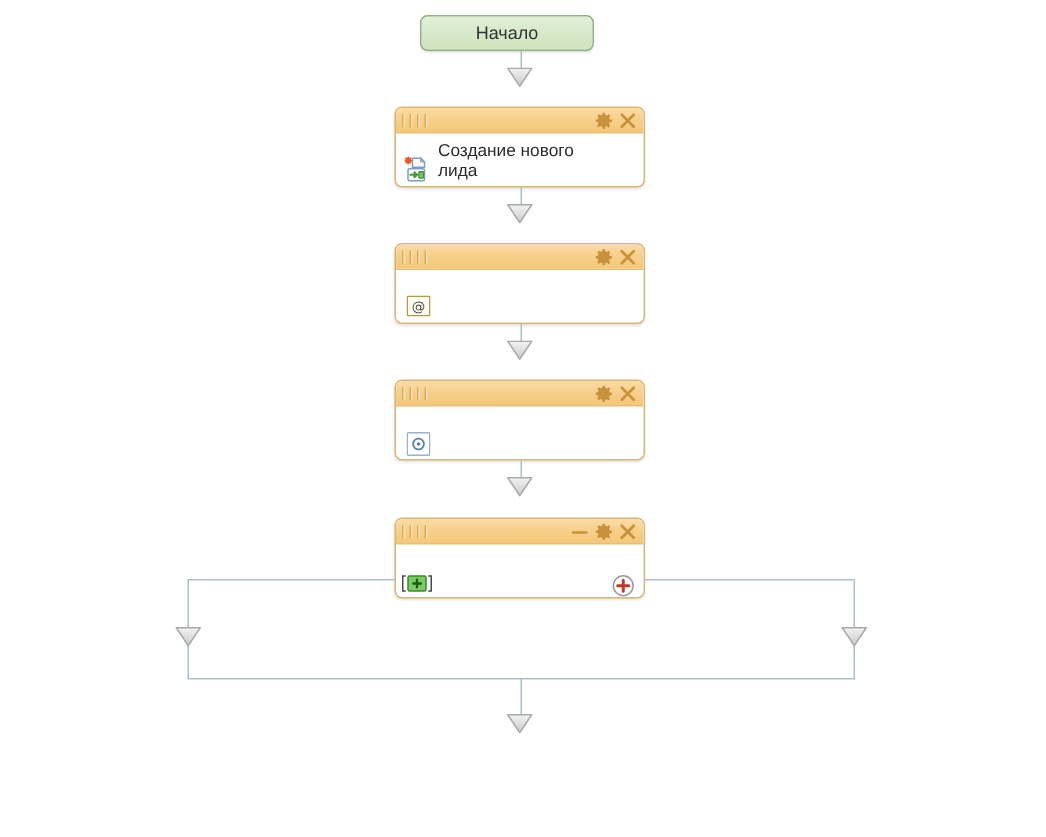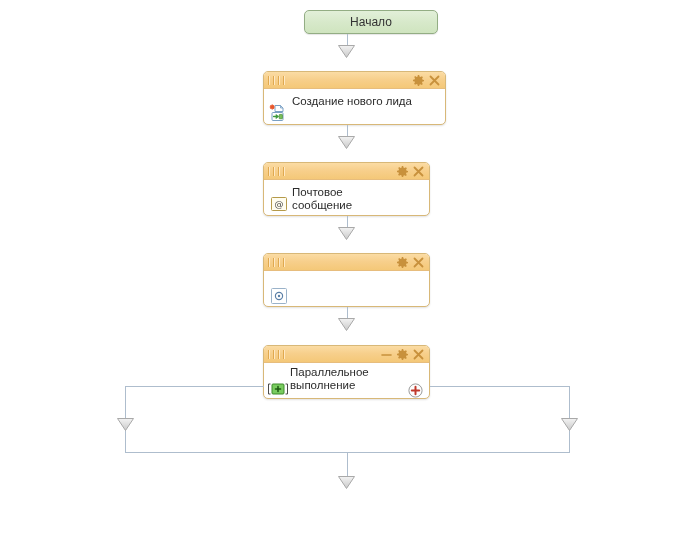--- a/index.html
+++ b/index.html
@@ -139,38 +139,38 @@
     height: 13px;
     line-height: 0;
   }
   .arrow svg { display: block; }
 </style>
 </head>
 <body>
 
 <div id="canvas">
 
-  <div class="terminator" style="left:304px; top:10px; width:134px;">
+  <div class="terminator" style="left:280px; top:10px; width:116px;">
     <span class="label">Начало</span>
   </div>
 
   <div class="vline" style="left:347px; top:34px; height:13px;"></div>
   <div class="arrow" style="left:338px; top:45px;">
     <svg width="17" height="13" viewBox="0 0 17 13">
       <defs>
           <linearGradient id="agr" x1="0" y1="0" x2="0" y2="1">
         <stop offset="0" stop-color="#f3f3f3"></stop>
             <stop offset="1" stop-color="#c9c9c9"></stop>
       </linearGradient>
         </defs>
       <polygon points="0.5,0.5 16.5,0.5 8.5,12.5" fill="url(#agr)" stroke="#a9a9a9" stroke-width="1"></polygon>
     </svg>
   </div>
 
-  <div class="node" style="left:263px; top:71px; width:183px; height:54px;">
+  <div class="node" style="left:263px; top:71px; width:167px; height:54px;">
     <div class="node-header">
       <span class="grip">
         <i></i>
           <i></i>
           <i></i>
           <i></i>
       </span>
       <span class="hdr-spacer"></span>
       <span class="hdr-btns">
         <span class="hdr-btn">
@@ -231,21 +231,20 @@
         </span>
       </span>
     </div>
     <div class="node-body">
       <span class="node-icon" style="left:7px; top:17px; width:16px; height:14px;">
         <svg width="16" height="14" viewBox="0 0 16 14">
           <rect x="0.5" y="0.5" width="15" height="13" rx="1" fill="#fffdf0" stroke="#b59a4a" stroke-width="1"></rect>
           <text x="8" y="10.2" font-family="DejaVu Sans, sans-serif" font-size="9" fill="#4b4b4b" text-anchor="middle">@</text>
         </svg>
       </span>
-      <span class="node-title">Почтовое сообщение</span>
     </div>
   </div>
 
   <div class="vline" style="left:347px; top:216px; height:13px;"></div>
   <div class="arrow" style="left:338px; top:227px;">
     <svg width="17" height="13" viewBox="0 0 17 13">
       <polygon points="0.5,0.5 16.5,0.5 8.5,12.5" fill="url(#agr)" stroke="#a9a9a9" stroke-width="1"></polygon>
     </svg>
   </div>
 
@@ -320,21 +319,20 @@
     </div>
     <div class="node-body">
       <span class="node-icon" style="left:3px; top:18px; width:22px; height:16px;">
         <svg width="22" height="16" viewBox="0 0 22 16">
           <path d="M3.5 3 L1.5 3 L1.5 13 L3.5 13" fill="none" stroke="#4a4a4a" stroke-width="1"></path>
           <path d="M18.5 3 L20.5 3 L20.5 13 L18.5 13" fill="none" stroke="#4a4a4a" stroke-width="1"></path>
           <rect x="5" y="3" width="12" height="10" rx="1" fill="#79cc5f" stroke="#3c8a2b" stroke-width="1"></rect>
           <path d="M11 5.5 L11 10.5 M8.5 8 L13.5 8" stroke="#1d5b12" stroke-width="1.6" stroke-linecap="round"></path>
         </svg>
       </span>
-      <span class="node-title wrapped" style="right:30px;">Параллельное выполнение</span>
       <span class="add-branch">
         <svg width="15" height="15" viewBox="0 0 15 15">
           <circle cx="7.5" cy="7.5" r="6.6" fill="#fdfdfd" stroke="#9a9a9a" stroke-width="1"></circle>
           <path d="M7.5 3.8 L7.5 11.2 M3.8 7.5 L11.2 7.5" stroke="#c0392b" stroke-width="2" stroke-linecap="round"></path>
         </svg>
       </span>
     </div>
   </div>
 
   <div class="hline" style="left:125px; top:386px; width:139px;"></div>

